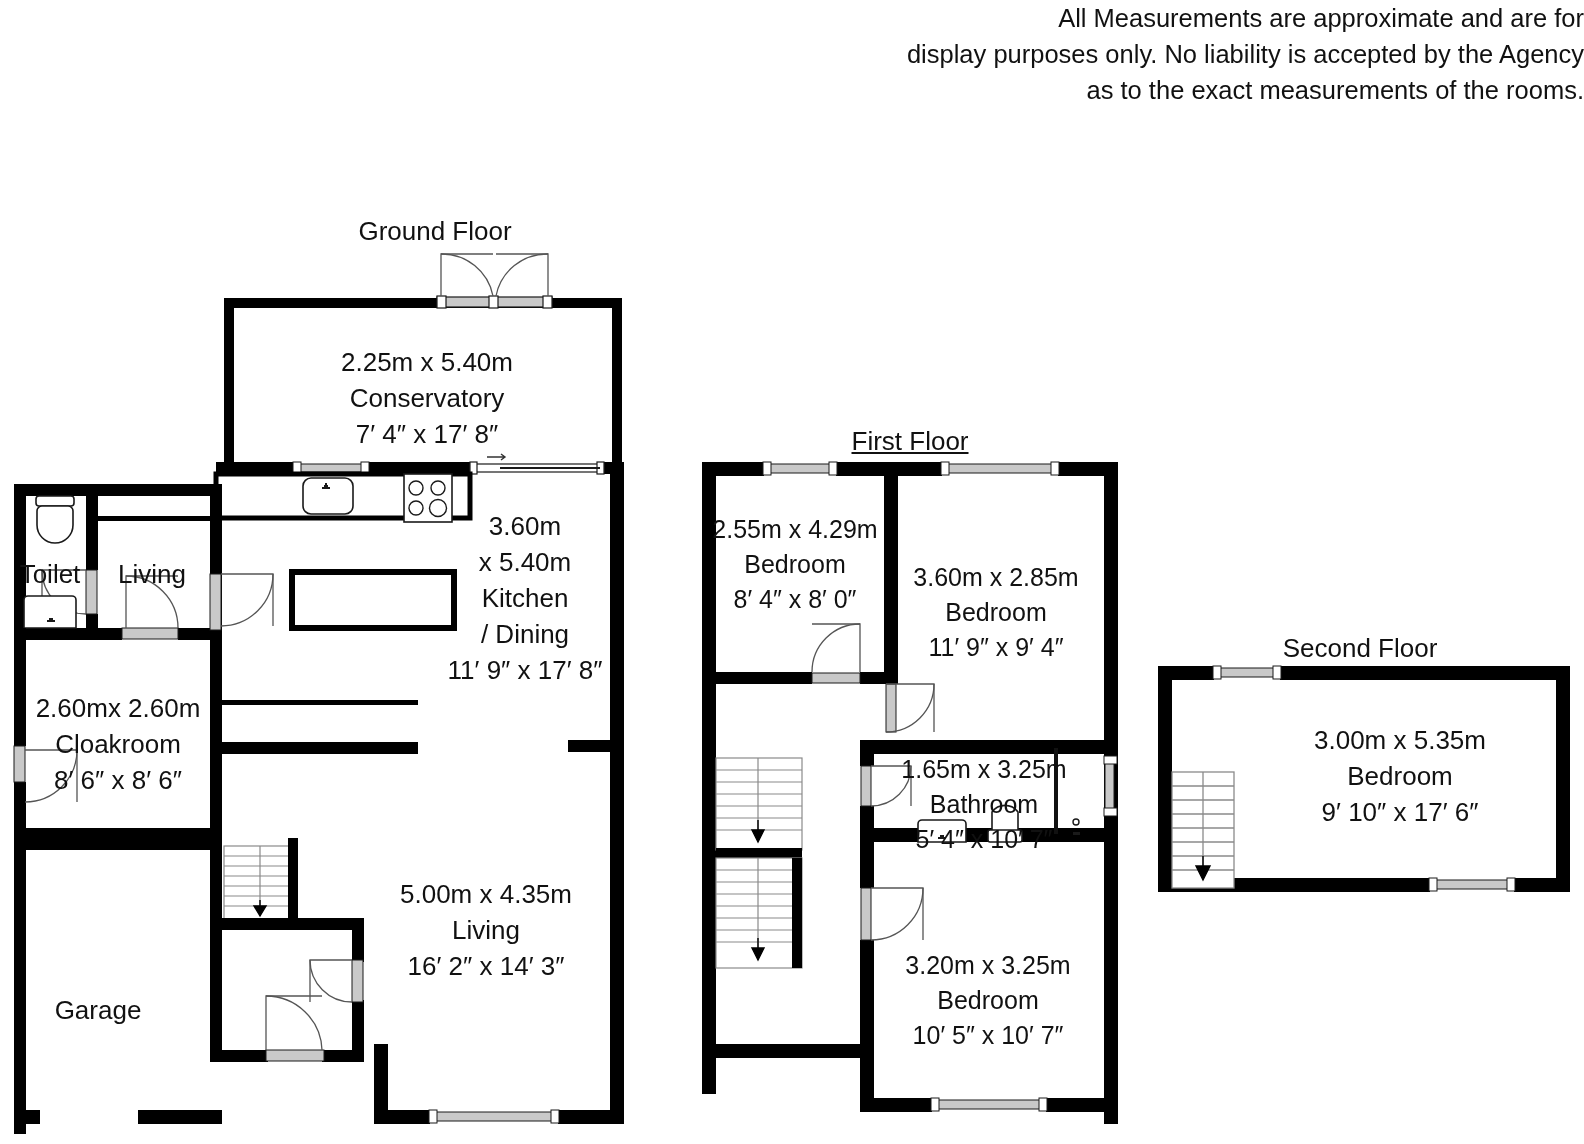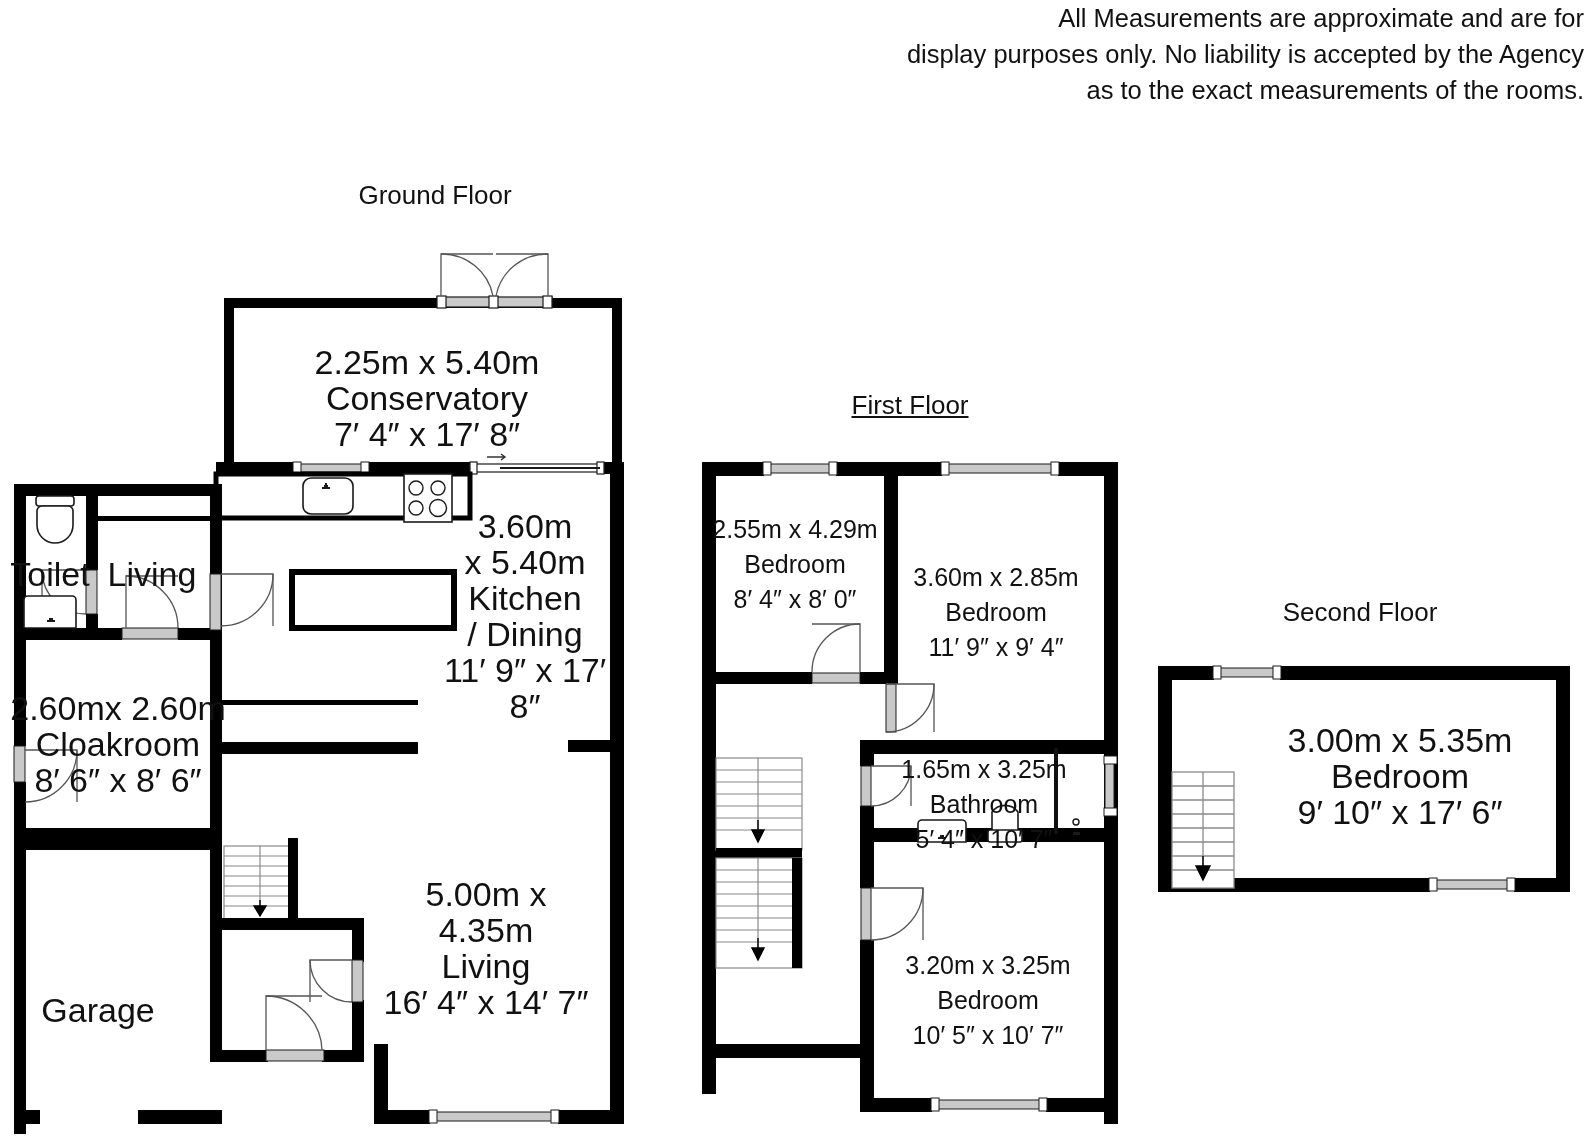--- a/index.html
+++ b/index.html
@@ -32,29 +32,30 @@
     line-height: 36px;
     color: #111111;
     white-space: pre-line;
   }
   .floor-title {
     position: absolute;
     font-size: 26px;
     color: #111111;
     text-align: center;
     white-space: nowrap;
+    margin-top: 36px;
   }
   #title-ground { left: 230px; top: 180px; width: 410px; }
   #title-first  { left: 690px; top: 390px; width: 440px; text-decoration: underline; }
   #title-second { left: 1150px; top: 597px; width: 420px; }
 
   .room-label {
     position: absolute;
     text-align: center;
-    font-size: 34px;
+    font-size: 26px;
     line-height: 36px;
     color: #111111;
     white-space: pre-line;
   }
   .room-label.small { font-size: 25px; line-height: 35px; }
 </style>
 </head>
 <body>
 
 <svg id="plan" viewBox="0 0 1584 1144">
@@ -405,21 +406,21 @@
 <div class="room-label" style="left:94px; top:556px; width:116px;">Living</div>
 
 <div class="room-label" style="left:10px; top:690px; width:216px;">2.60mx 2.60m
 Cloakroom
 8′ 6″ x 8′ 6″</div>
 
 <div class="room-label" style="left:10px; top:992px; width:176px;">Garage</div>
 
 <div class="room-label" style="left:382px; top:876px; width:208px;">5.00m x 4.35m
 Living
-16′ 4″ x 14′ 7″</div>
+16′ 2″ x 14′ 3″</div>
 
 <div class="room-label small" style="left:700px; top:512px; width:190px;">2.55m x 4.29m
 Bedroom
 8′ 4″ x 8′ 0″</div>
 
 <div class="room-label small" style="left:896px; top:560px; width:200px;">3.60m x 2.85m
 Bedroom
 11′ 9″ x 9′ 4″</div>
 
 <div class="room-label small" style="left:884px; top:752px; width:200px;">1.65m x 3.25m

